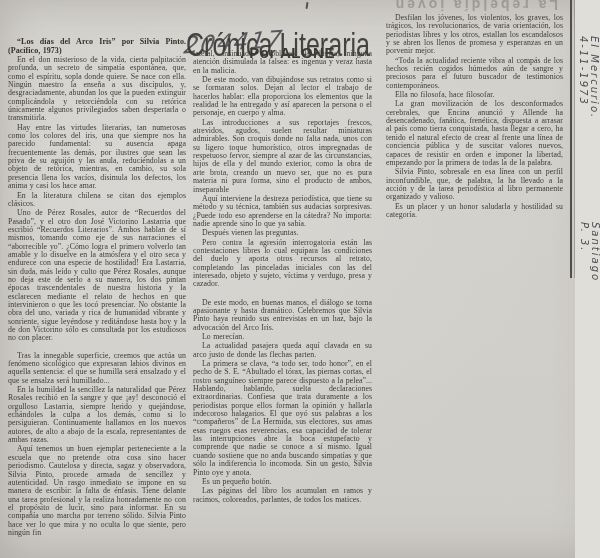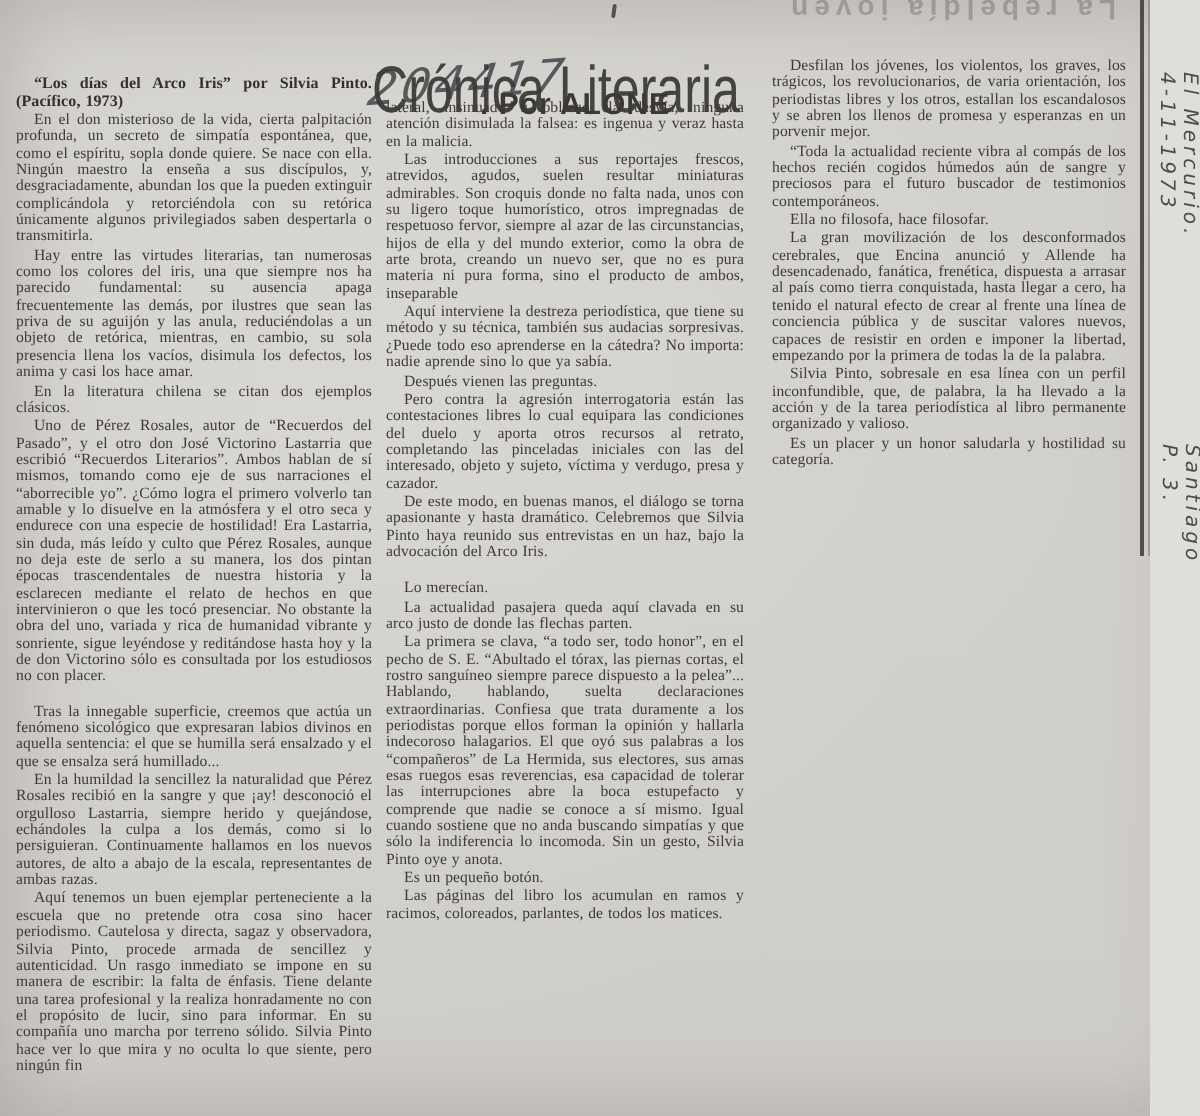--- a/index.html
+++ b/index.html
@@ -12,21 +12,21 @@
     font-family:"Liberation Serif", serif;
   }
   
   .col {
     position:absolute; text-align:justify; color:#3e3b37;
     font-size:7.8px; line-height:8.35px; letter-spacing:.05px; word-spacing:.4px;
   }
   .col p { margin:0 0 1px; text-indent:9px; }
   .col-left  { left:8px;   top:10px; width:178px; height:546px;margin-top:27px; }
   .col-mid   { left:193px; top:50px; width:179px; height:492px; }
-  .col-right { left:386px; top:14px; width:177px; height:268px;margin-top:15px; }
+  .col-right { left:386px; top:14px; width:177px; height:268px; }
   .lead {
     font-weight:bold; text-indent:0; font-size:8px; line-height:9px;
     color:#34312d; margin:0 0 3px;
   }
   .col-left  .plist p:nth-child(5) { margin-top:9px; }
   .col-mid   .plist p:first-child  { text-indent:0; }
   .col-mid   .plist p:nth-child(7) { margin-top:10px; }
   
   .title {
     position:absolute; left:186px; top:4px; white-space:nowrap;
@@ -93,20 +93,21 @@
         <p>Uno de Pérez Rosales, autor de “Recuerdos del Pasado”, y el otro don José Victorino Lastarria que escribió “Recuerdos Literarios”. Ambos hablan de sí mismos, tomando como eje de sus narraciones el “aborrecible yo”. ¿Cómo logra el primero volverlo tan amable y lo disuelve en la atmósfera y el otro seca y endurece con una especie de hostilidad! Era Lastarria, sin duda, más leído y culto que Pérez Rosales, aunque no deja este de serlo a su manera, los dos pintan épocas trascendentales de nuestra historia y la esclarecen mediante el relato de hechos en que intervinieron o que les tocó presenciar. No obstante la obra del uno, variada y rica de humanidad vibrante y sonriente, sigue leyéndose y reditándose hasta hoy y la de don Victorino sólo es consultada por los estudiosos no con placer.</p>
         <p>Tras la innegable superficie, creemos que actúa un fenómeno sicológico que expresaran labios divinos en aquella sentencia: el que se humilla será ensalzado y el que se ensalza será humillado...</p>
         <p>En la humildad la sencillez la naturalidad que Pérez Rosales recibió en la sangre y que ¡ay! desconoció el orgulloso Lastarria, siempre herido y quejándose, echándoles la culpa a los demás, como si lo persiguieran. Continuamente hallamos en los nuevos autores, de alto a abajo de la escala, representantes de ambas razas.</p>
         <p>Aquí tenemos un buen ejemplar perteneciente a la escuela que no pretende otra cosa sino hacer periodismo. Cautelosa y directa, sagaz y observadora, Silvia Pinto, procede armada de sencillez y autenticidad. Un rasgo inmediato se impone en su manera de escribir: la falta de énfasis. Tiene delante una tarea profesional y la realiza honradamente no con el propósito de lucir, sino para informar. En su compañía uno marcha por terreno sólido. Silvia Pinto hace ver lo que mira y no oculta lo que siente, pero ningún fin</p>
       </div>
   </div>
 
   <div class="col col-mid">
     <div class="plist">
         <p>lateral, insinuado u oblicuo, la desvía, ninguna atención disimulada la falsea: es ingenua y veraz hasta en la malicia.</p>
+        <p>De este modo, van dibujándose sus retratos como si se formaran solos. Dejan al lector el trabajo de hacerlos hablar: ella proporciona los elementos que la realidad le ha entregado y así aparecen la persona o el personaje, en cuerpo y alma.</p>
         <p>Las introducciones a sus reportajes frescos, atrevidos, agudos, suelen resultar miniaturas admirables. Son croquis donde no falta nada, unos con su ligero toque humorístico, otros impregnadas de respetuoso fervor, siempre al azar de las circunstancias, hijos de ella y del mundo exterior, como la obra de arte brota, creando un nuevo ser, que no es pura materia ni pura forma, sino el producto de ambos, inseparable</p>
         <p>Aquí interviene la destreza periodística, que tiene su método y su técnica, también sus audacias sorpresivas. ¿Puede todo eso aprenderse en la cátedra? No importa: nadie aprende sino lo que ya sabía.</p>
         <p>Después vienen las preguntas.</p>
         <p>Pero contra la agresión interrogatoria están las contestaciones libres lo cual equipara las condiciones del duelo y aporta otros recursos al retrato, completando las pinceladas iniciales con las del interesado, objeto y sujeto, víctima y verdugo, presa y cazador.</p>
         <p>De este modo, en buenas manos, el diálogo se torna apasionante y hasta dramático. Celebremos que Silvia Pinto haya reunido sus entrevistas en un haz, bajo la advocación del Arco Iris.</p>
         <p>Lo merecían.</p>
         <p>La actualidad pasajera queda aquí clavada en su arco justo de donde las flechas parten.</p>
         <p>La primera se clava, “a todo ser, todo honor”, en el pecho de S. E. “Abultado el tórax, las piernas cortas, el rostro sanguíneo siempre parece dispuesto a la pelea”... Hablando, hablando, suelta declaraciones extraordinarias. Confiesa que trata duramente a los periodistas porque ellos forman la opinión y hallarla indecoroso halagarios. El que oyó sus palabras a los “compañeros” de La Hermida, sus electores, sus amas esas ruegos esas reverencias, esa capacidad de tolerar las interrupciones abre la boca estupefacto y comprende que nadie se conoce a sí mismo. Igual cuando sostiene que no anda buscando simpatías y que sólo la indiferencia lo incomoda. Sin un gesto, Silvia Pinto oye y anota.</p>
         <p>Es un pequeño botón.</p>
         <p>Las páginas del libro los acumulan en ramos y racimos, coloreados, parlantes, de todos los matices.</p>

